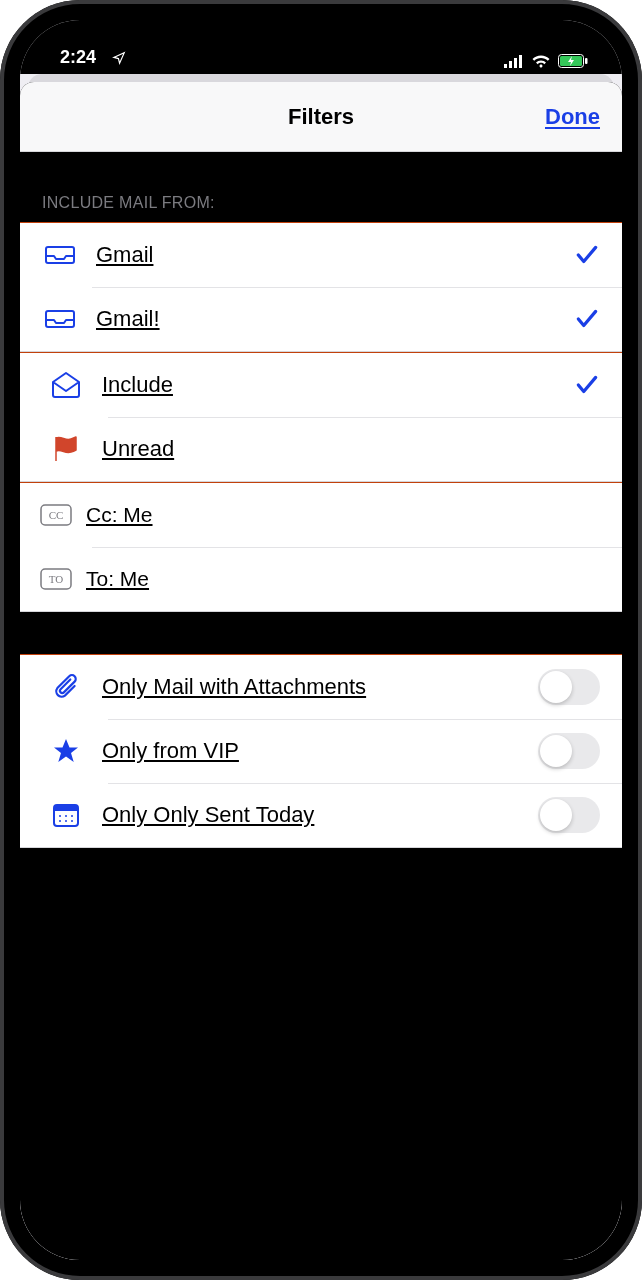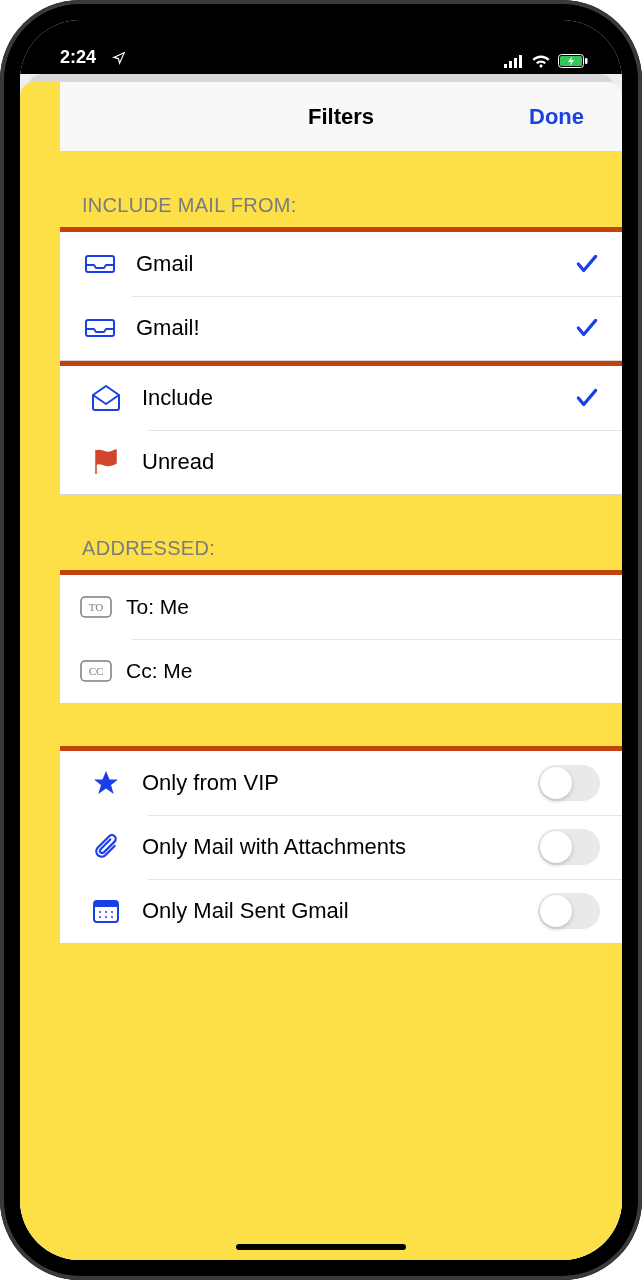--- a/index.html
+++ b/index.html
@@ -62,56 +62,56 @@
   .sheet-backdrop {
     height: 14px;
     background: #d9d8dd;
     border-top-left-radius: 14px;
     border-top-right-radius: 14px;
     margin: 0 8px;
   }
   .sheet-body {
     position: absolute;
     top: 8px; left: 0; right: 0; bottom: 0;
-    background: #fde047;
+    background: #000000;
     border-top-left-radius: 14px;
     border-top-right-radius: 14px;
     overflow: hidden;
-    padding-left: 40px;
   }
   .nav {
     height: 70px;
     background: #f8f8f9;
     display: flex;
     align-items: center;
     justify-content: center;
     position: relative;
     border-bottom: 1px solid #d6d6da;
   }
   .nav-title { font-size: 22px; font-weight: 600; color: #000; }
   .nav-done {
     position: absolute;
-    right: 38px;
+    right: 22px;
     font-size: 22px;
     color: #1a3fe6;
     font-weight: 600;
+    text-decoration: underline;
     text-underline-offset: 3px;
   }
   .section {
     margin-top: 0;
   }
   .section-header {
-    font-size: 20px;
+    font-size: 16px;
     letter-spacing: 0.3px;
     color: #7b7b80;
     padding: 42px 22px 10px 22px;
     text-transform: uppercase;
   }
   .section:first-of-type .section-header { padding-top: 52px; }
-  .group { background: #fff; border-top: 5px solid #c2410c; border-bottom: 1px solid #d6d6da; }
+  .group { background: #fff; border-top: 1px solid #c2410c; border-bottom: 1px solid #d6d6da; text-decoration: underline; }
   .row {
     display: flex;
     align-items: center;
     height: 64px;
     padding: 0 22px;
     position: relative;
   }
   .row + .row::before {
     content: "";
     position: absolute;
@@ -264,82 +264,81 @@
                 <svg width="26" height="28" viewBox="0 0 26 28">
                     <path d="M3 2v24M3 3c6-2 9 3 15 1 2-.6 4-1.5 5-2v13c-1 .5-3 1.4-5 2-6 2-9-3-15-1V3z" fill="#d1452b" stroke="#d1452b" stroke-width="1.5" stroke-linejoin="round"></path>
                   </svg>
               </span>
               <span class="label">Unread</span>
             </div>
           </div>
         </div>
 
         <div class="section addressed">
-          <div class="section-header">Addressed:</div>
           <div class="group">
+            <div class="row topad">
+              <span class="icon">
+                <svg width="32" height="22" viewBox="0 0 32 22">
+                    <rect x="1" y="1" width="30" height="20" rx="4" fill="none" stroke="#7b7b80" stroke-width="1.5"></rect>
+                    <text x="16" y="15" text-anchor="middle" font-size="11" font-weight="500" fill="#7b7b80" font-family="-apple-system">CC</text>
+                  </svg>
+              </span>
+              <span class="label">Cc: Me</span>
+            </div>
             <div class="row topad">
               <span class="icon">
                 <svg width="32" height="22" viewBox="0 0 32 22">
                     <rect x="1" y="1" width="30" height="20" rx="4" fill="none" stroke="#7b7b80" stroke-width="1.5"></rect>
                     <text x="16" y="15" text-anchor="middle" font-size="11" font-weight="500" fill="#7b7b80" font-family="-apple-system">TO</text>
                   </svg>
               </span>
               <span class="label">To: Me</span>
             </div>
-            <div class="row topad">
-              <span class="icon">
-                <svg width="32" height="22" viewBox="0 0 32 22">
-                    <rect x="1" y="1" width="30" height="20" rx="4" fill="none" stroke="#7b7b80" stroke-width="1.5"></rect>
-                    <text x="16" y="15" text-anchor="middle" font-size="11" font-weight="500" fill="#7b7b80" font-family="-apple-system">CC</text>
-                  </svg>
-              </span>
-              <span class="label">Cc: Me</span>
-            </div>
           </div>
         </div>
 
         <div class="section">
           <div class="blank-header"></div>
           <div class="group">
             <div class="row row-indent">
               <span class="icon">
-                <svg width="28" height="26" viewBox="0 0 28 26">
-                    <path d="M14 1l3.5 8.5H26l-7 5.5 2.7 9L14 18.5 6.3 24l2.7-9-7-5.5h8.5L14 1z" fill="#1a3fe6"></path>
-                  </svg>
-              </span>
-              <span class="label">Only from VIP</span>
+                <svg width="26" height="28" viewBox="0 0 24 26">
+                    <path d="M20 12l-9 9a5 5 0 01-7-7L15 3a3.5 3.5 0 015 5L10 18a2 2 0 01-3-3l9-9" fill="none" stroke="#1a3fe6" stroke-width="2" stroke-linecap="round"></path>
+                  </svg>
+              </span>
+              <span class="label">Only Mail with Attachments</span>
               <span class="toggle">
                   <span class="toggle-knob"></span>
                 </span>
             </div>
             <div class="row row-indent">
               <span class="icon">
-                <svg width="26" height="28" viewBox="0 0 24 26">
-                    <path d="M20 12l-9 9a5 5 0 01-7-7L15 3a3.5 3.5 0 015 5L10 18a2 2 0 01-3-3l9-9" fill="none" stroke="#1a3fe6" stroke-width="2" stroke-linecap="round"></path>
-                  </svg>
-              </span>
-              <span class="label">Only Mail with Attachments</span>
+                <svg width="28" height="26" viewBox="0 0 28 26">
+                    <path d="M14 1l3.5 8.5H26l-7 5.5 2.7 9L14 18.5 6.3 24l2.7-9-7-5.5h8.5L14 1z" fill="#1a3fe6"></path>
+                  </svg>
+              </span>
+              <span class="label">Only from VIP</span>
               <span class="toggle">
                   <span class="toggle-knob"></span>
                 </span>
             </div>
             <div class="row row-indent">
               <span class="icon">
                 <svg width="28" height="26" viewBox="0 0 28 26">
                     <rect x="2" y="3" width="24" height="21" rx="3" fill="none" stroke="#1a3fe6" stroke-width="2"></rect>
                     <rect x="2" y="3" width="24" height="6" fill="#1a3fe6"></rect>
                     <circle cx="8" cy="14" r="1" fill="#1a3fe6"></circle>
                     <circle cx="14" cy="14" r="1" fill="#1a3fe6"></circle>
                     <circle cx="20" cy="14" r="1" fill="#1a3fe6"></circle>
                     <circle cx="8" cy="19" r="1" fill="#1a3fe6"></circle>
                     <circle cx="14" cy="19" r="1" fill="#1a3fe6"></circle>
                     <circle cx="20" cy="19" r="1" fill="#1a3fe6"></circle>
                   </svg>
               </span>
-              <span class="label">Only Mail Sent Gmail</span>
+              <span class="label">Only Only Sent Today</span>
               <span class="toggle">
                   <span class="toggle-knob"></span>
                 </span>
             </div>
           </div>
         </div>
 
         <div class="home-indicator"></div>
       </div>
     </div>

